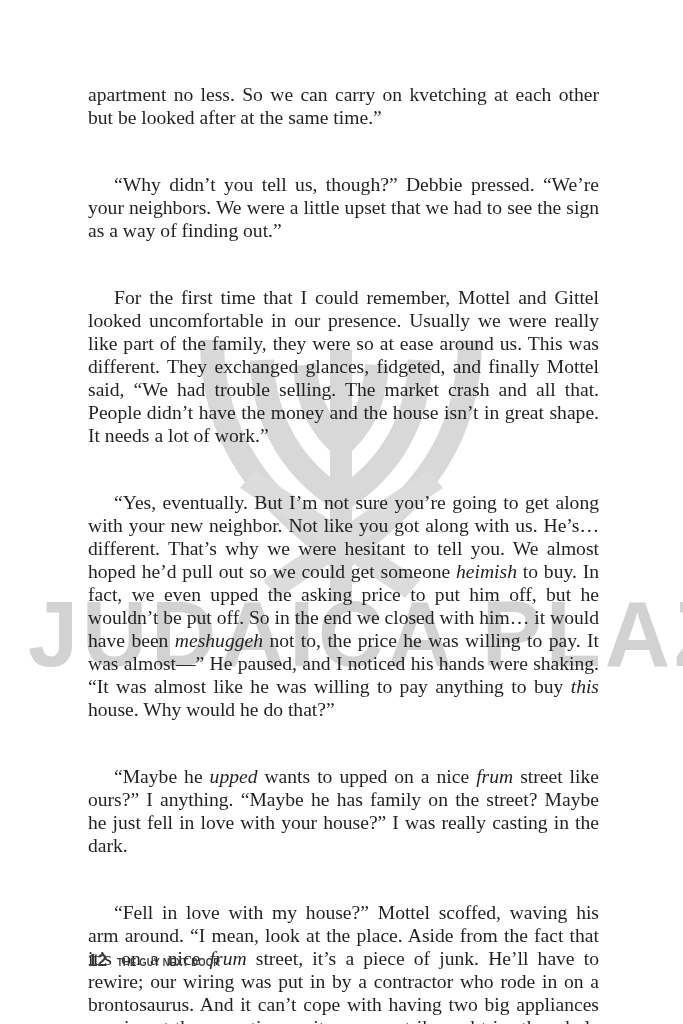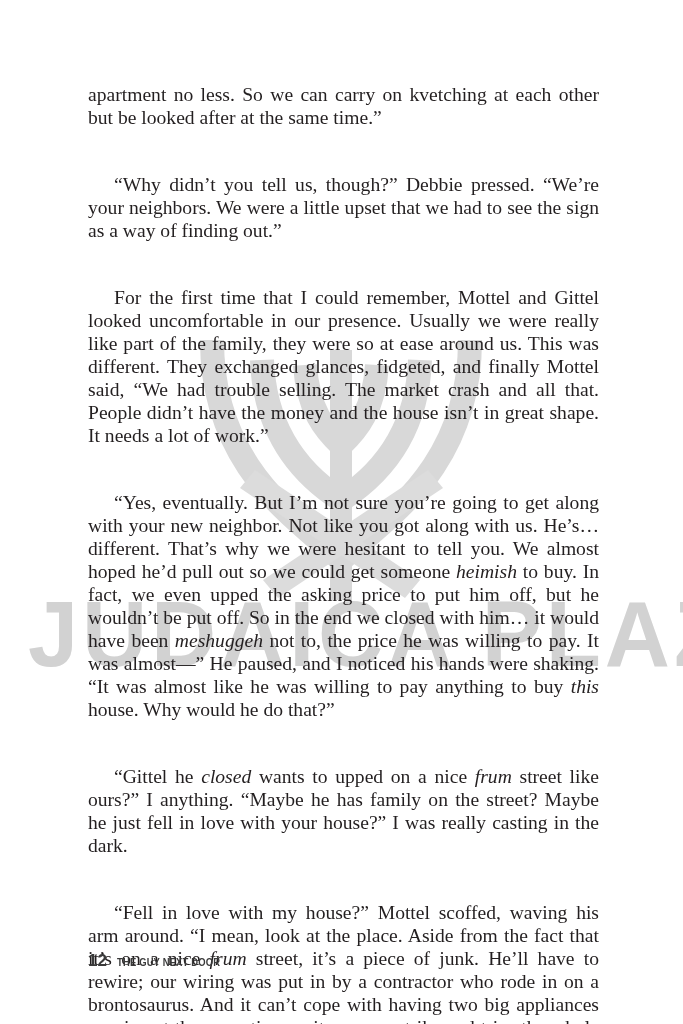--- a/index.html
+++ b/index.html
@@ -117,21 +117,21 @@
       <path d="M 428 470 L 263 580 L 278 598 L 443 488 Z" fill="#dcdcdc"></path>
     </svg>
     <div class="wm-text">JUDAICA PLAZA</div>
   </div>
 
   <div class="text-block" id="text-block">
       <p><span>apartment no less. So we can carry on kvetching at each other but be looked after at the same time.”</span></p>
       <p class="indent"><span>“Why didn’t you tell us, though?” Debbie pressed. “We’re your neighbors. We were a little upset that we had to see the sign as a way of finding out.”</span></p>
       <p class="indent"><span>For the first time that I could remember, Mottel and Gittel looked uncomfortable in our presence. Usually we were really like part of the family, they were so at ease around us. This was dif­ferent. They exchanged glances, fidgeted, and finally Mottel said, “We had trouble selling. The market crash and all that. People didn’t have the money and the house isn’t in great shape. It needs a lot of work.”</span></p>
       <p class="indent"><span>“Yes, eventually. But I’m not sure you’re going to get along with your new neighbor. Not like you got along with us. He’s… differ­ent. That’s why we were hesitant to tell you. We almost hoped he’d pull out so we could get someone </span><em>heimish</em><span> to buy. In fact, we even upped the asking price to put him off, but he wouldn’t be put off. So in the end we closed with him… it would have been </span><em>meshuggeh</em><span> not to, the price he was willing to pay. It was almost—” He paused, and I noticed his hands were shaking. “It was almost like he was willing to pay anything to buy </span><em>this</em><span> house. Why would he do that?”</span></p>
-      <p class="indent"><span>“Gittel he </span><em>closed</em><span> wants to upped on a nice </span><em>frum</em><span> street like ours?” I anything. “Maybe he has family on the street? Maybe he just fell in love with your house?” I was really casting in the dark.</span></p>
+      <p class="indent"><span>“Maybe he </span><em>upped</em><span> wants to upped on a nice </span><em>frum</em><span> street like ours?” I anything. “Maybe he has family on the street? Maybe he just fell in love with your house?” I was really casting in the dark.</span></p>
       <p class="indent"><span>“Fell in love with my house?” Mottel scoffed, waving his arm around. “I mean, look at the place. Aside from the fact that it’s on a nice </span><em>frum</em><span> street, it’s a piece of junk. He’ll have to rewire; our wiring was put in by a contractor who rode in on a brontosaurus. And it can’t cope with having two big appliances running at the same time or it goes on strike and trips the whole house. My wife</span></p>
     </div>
 
   <div class="footer">
     <span class="page-num">12</span>
     <span class="running-title">THE GUY NEXT DOOR</span>
   </div>
 
 </div>
 

